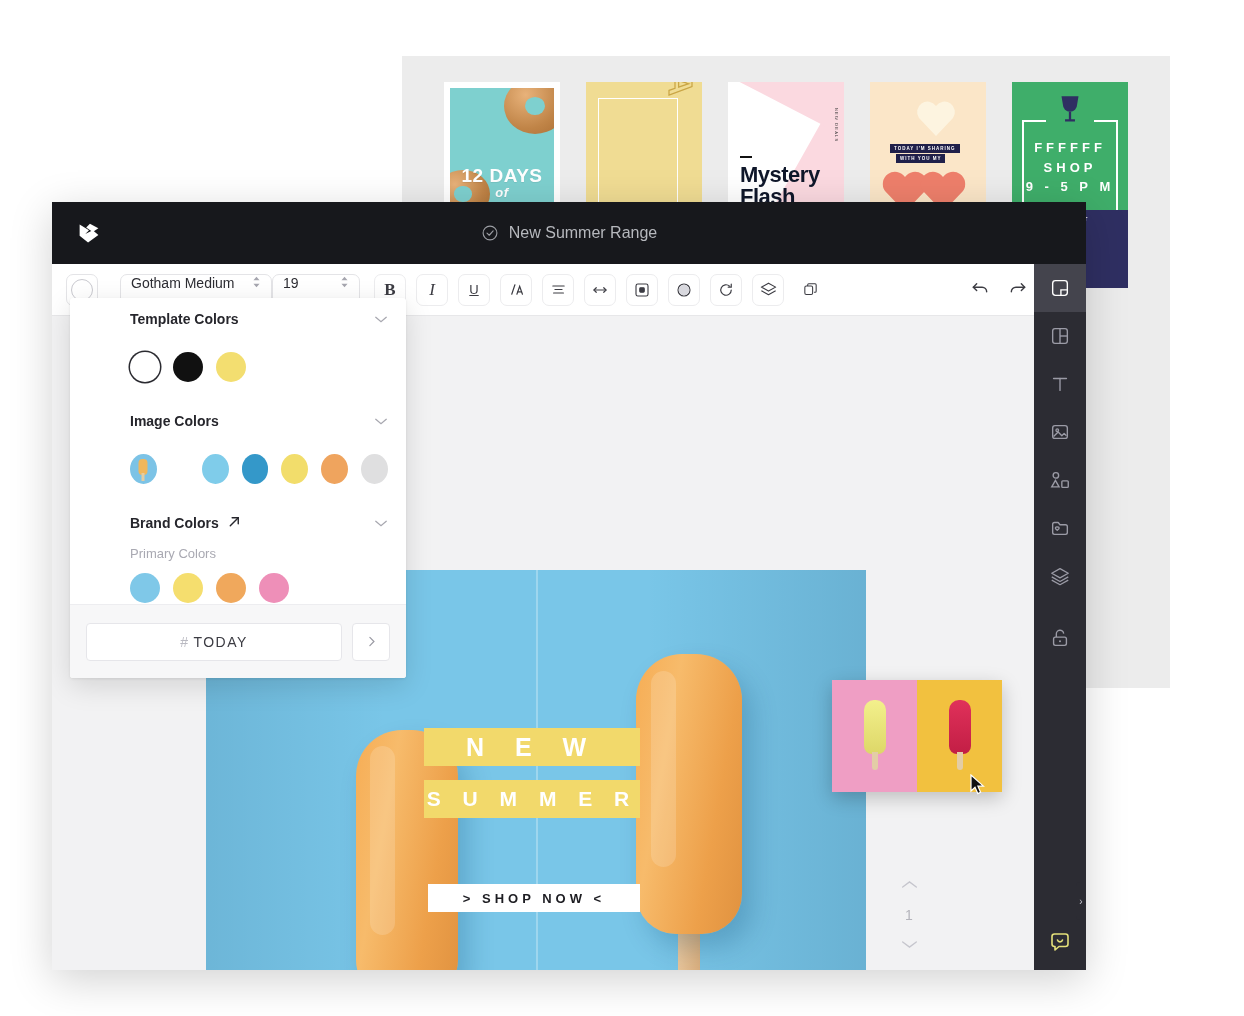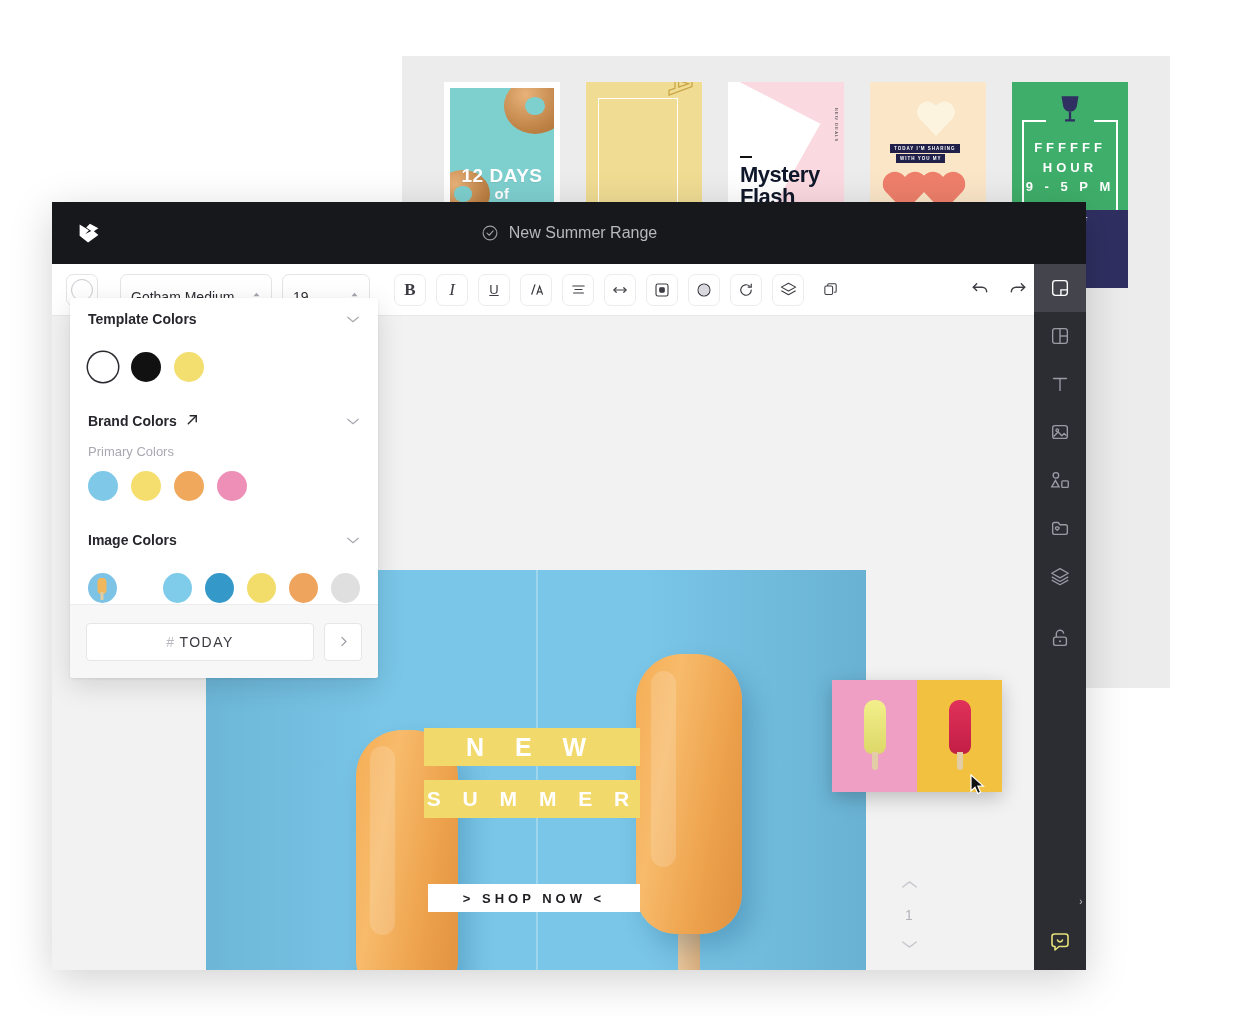--- a/index.html
+++ b/index.html
@@ -36,21 +36,21 @@
   }
   .donut-a { width: 62px; height: 56px; right: -12px; top: -10px; }
   .donut-b { width: 54px; height: 48px; left: -14px; top: 82px; }
   .donut-txt {
     position: absolute; left: 0; right: 0; top: 78px;
     text-align: center; color: #ffffff;
     font-size: 19px; font-weight: bold; letter-spacing: .5px;
     line-height: 1.05; font-family: "Liberation Sans", sans-serif;
     text-shadow: 0 1px 1px rgba(0,0,0,.07);
   }
-  .donut-txt .sm { font-size: 15px; display: block; }
+  .donut-txt .sm { font-size: 13px; font-style: italic; display: block; }
   .donut-txt .big { font-size: 26px; display: block; letter-spacing: 1px; }
 
   
   .tpl-qa { background: #f0dc93; position: relative; }
   .tpl-qa .frame {
     position: absolute; left: 12px; top: 16px; right: 24px; bottom: 8px;
     border: 1px solid #ffffff;
   }
   .tpl-qa .qa {
     position: absolute; right: 2px; top: 16px;
@@ -136,22 +136,22 @@
     width: 32px; height: 32px; border: 1px solid #e4e4e7; border-radius: 7px;
     background: #fff; display: flex; align-items: center; justify-content: center;
     margin-right: 8px; color: #3c3c43;
   }
   .color-swatch-btn {
     width: 22px; height: 22px; border-radius: 50%;
     border: 1.5px solid #c9c9cf; background: #ffffff;
   }
   .tb-select {
     height: 32px; border: 1px solid #e4e4e7; border-radius: 7px; background: #fff;
-    display: flex; align-items: flex-end; justify-content: space-between;
-    padding: 0 10px; margin-right: 10px; color: #2d2d33; font-size: 14px;
+    display: flex; align-items: flex-start; justify-content: space-between;
+    padding: 0 10px; color: #2d2d33; font-size: 14px;
   }
   .tb-select.font { width: 152px; }
   .tb-select.size { width: 88px; }
   .stepper { display: flex; flex-direction: column; gap: 2px; color: #9a9aa2; line-height: 0; }
   .tb-gap { width: 14px; }
   .tb-icon {
     width: 32px; height: 32px; border-radius: 7px; border: 1px solid #ececee; background: #fff;
     display: flex; align-items: center; justify-content: center; margin-right: 10px; color: #3c3c43;
   }
   .tb-icon.plain { border-color: transparent; }
@@ -241,24 +241,25 @@
   .rail-chat { width: 52px; height: 56px; display: flex; align-items: center; justify-content: center; color: #e4e07a; }
 
   .rail-flap {
     position: absolute; right: 0; top: 680px; width: 10px; height: 38px;
     background: #2c2c33; border-radius: 4px 0 0 4px;
     display: flex; align-items: center; justify-content: center; color: #c8c8d0; font-size: 10px;
   }
 
   
   .panel {
-    position: absolute; left: 70px; top: 310px; width: 308px; height: 380px;
+    position: absolute; left: 70px; top: 310px; width: 336px; height: 380px;
     background: #ffffff; border-radius: 3px;
     box-shadow: 0 8px 28px rgba(0,0,0,.13), 0 1px 3px rgba(0,0,0,.08);
     overflow: hidden;
+    padding-left: 42px;
   }
   .panel-sec { padding: 0 18px; }
   .sec-head {
     display: flex; align-items: center; height: 42px;
   }
   .sec-title { font-size: 14px; font-weight: bold; color: #26262c; }
   .ext-link { margin-left: 8px; color: #26262c; }
   .chev { margin-left: auto; color: #a8a8b0; }
   .sub-label { font-size: 13px; color: #a9a9b2; margin-top: 2px; }
   .swatches { display: flex; gap: 13px; margin-top: 12px; }
@@ -337,21 +338,21 @@
       </div>
 
       <div class="tpl tpl-happy">
         <svg class="glass" width="34" height="34" viewBox="0 0 24 24">
           <path d="M6 3h12l-1 6a5 5 0 0 1-10 0z" fill="#2f2f62"></path>
           <path d="M12 14v6M8.5 20h7" stroke="#2f2f62" stroke-width="1.6" fill="none"></path>
         </svg>
         <div class="brk"></div>
         <div class="hh">
           <div>FFFFFF</div>
-          <div>HOUR</div>
+          <div>SHOP</div>
           <div>9 - 5 P M</div>
         </div>
         <div class="navy"></div>
         <div class="tonight">TONIGHT</div>
         <div class="small">LIVE BAND<br>ENT &amp; FREE<br>R GROUPS<br>MORE!</div>
         <div class="entry">ENTRY</div>
       </div>
 
     </div>
 
@@ -617,20 +618,43 @@
         </div>
         <div class="swatches">
           <div class="sw ring"></div>
           <div class="sw" style="background:#111111"></div>
           <div class="sw" style="background:#F3DE70"></div>
         </div>
       </div>
 
       <div class="panel-sec" style="margin-top:18px">
         <div class="sec-head">
+          <span class="sec-title">Image Colors</span>
+          <span class="chev">
+            <svg width="14" height="9" viewBox="0 0 16 10" fill="none" stroke="currentColor" stroke-width="1.5" stroke-linecap="round">
+                <path d="M2 2.5 L8 7.5 L14 2.5"></path>
+              </svg>
+          </span>
+        </div>
+        <div class="swatches">
+          <div class="sw thumb">
+            <div class="p"></div>
+              <div class="st"></div>
+          </div>
+          <div style="width:21px"></div>
+          <div class="sw" style="background:#7FCCEA"></div>
+          <div class="sw" style="background:#3498C9"></div>
+          <div class="sw" style="background:#F2DD6B"></div>
+          <div class="sw" style="background:#EFA45E"></div>
+          <div class="sw" style="background:#DFDFE0"></div>
+        </div>
+      </div>
+
+      <div class="panel-sec" style="margin-top:18px">
+        <div class="sec-head">
           <span class="sec-title">Brand Colors</span>
           <span class="ext-link">
             <svg width="15" height="15" viewBox="0 0 16 16" fill="none" stroke="currentColor" stroke-width="1.5" stroke-linecap="round">
                 <path d="M3.5 12.5 L12 4"></path>
                 <path d="M5.5 4 H12 V10.5"></path>
               </svg>
           </span>
           <span class="chev">
             <svg width="14" height="9" viewBox="0 0 16 10" fill="none" stroke="currentColor" stroke-width="1.5" stroke-linecap="round">
                 <path d="M2 2.5 L8 7.5 L14 2.5"></path>
@@ -639,43 +663,20 @@
         </div>
         <div class="sub-label">Primary Colors</div>
         <div class="swatches">
           <div class="sw" style="background:#7FC8E8"></div>
           <div class="sw" style="background:#F5DE6E"></div>
           <div class="sw" style="background:#F0A85C"></div>
           <div class="sw" style="background:#EE8FB8"></div>
         </div>
       </div>
 
-      <div class="panel-sec" style="margin-top:18px">
-        <div class="sec-head">
-          <span class="sec-title">Image Colors</span>
-          <span class="chev">
-            <svg width="14" height="9" viewBox="0 0 16 10" fill="none" stroke="currentColor" stroke-width="1.5" stroke-linecap="round">
-                <path d="M2 2.5 L8 7.5 L14 2.5"></path>
-              </svg>
-          </span>
-        </div>
-        <div class="swatches">
-          <div class="sw thumb">
-            <div class="p"></div>
-              <div class="st"></div>
-          </div>
-          <div style="width:21px"></div>
-          <div class="sw" style="background:#7FCCEA"></div>
-          <div class="sw" style="background:#3498C9"></div>
-          <div class="sw" style="background:#F2DD6B"></div>
-          <div class="sw" style="background:#EFA45E"></div>
-          <div class="sw" style="background:#DFDFE0"></div>
-        </div>
-      </div>
-
       <div class="hex-row">
         <div class="hex-input">
           <span class="hash">#</span>
           <span>TODAY</span>
         </div>
         <div class="hex-go">
           <svg width="13" height="13" viewBox="0 0 16 16" fill="none" stroke="currentColor" stroke-width="1.5" stroke-linecap="round">
               <path d="M6 3 L11 8 L6 13"></path>
             </svg>
         </div>

